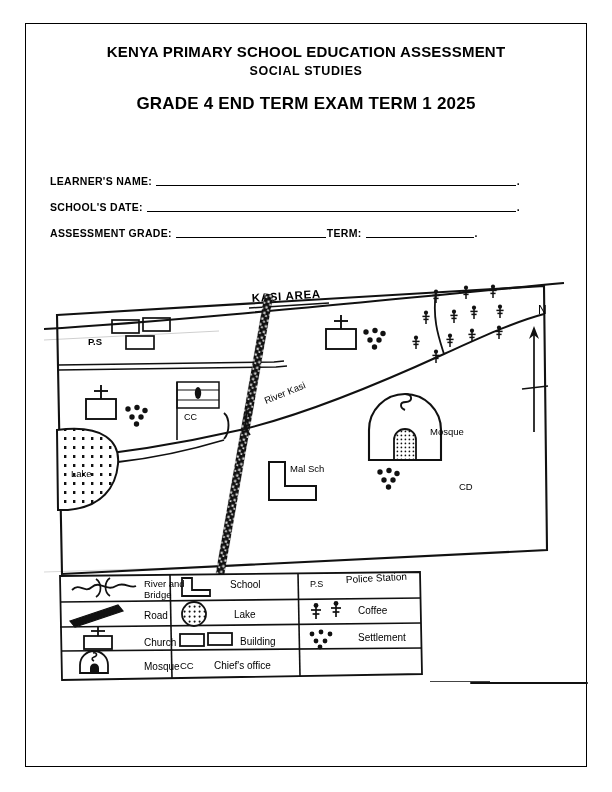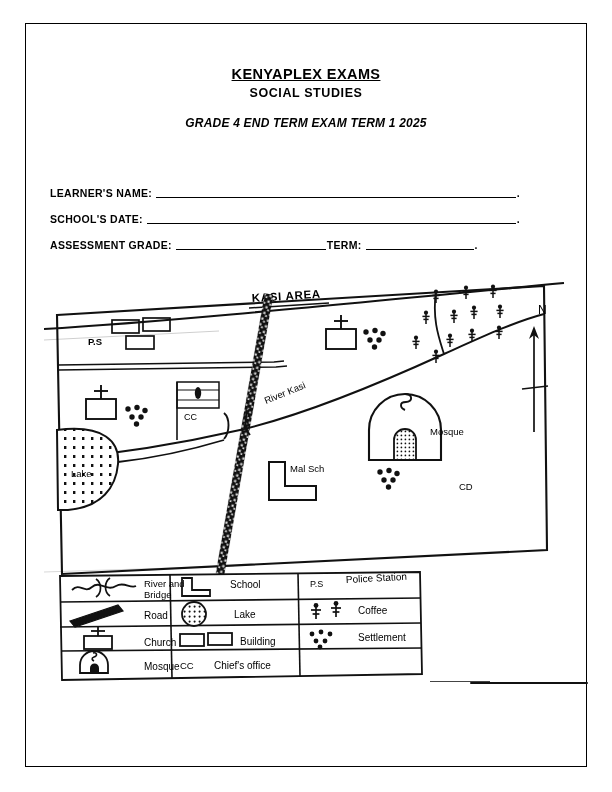--- a/index.html
+++ b/index.html
@@ -45,32 +45,31 @@
     letter-spacing: 0.2px;
     margin-top: 19px;
   }
   .title-3 {
     font-size: 12.5px;
     font-weight: bold;
     letter-spacing: 0.6px;
     margin-top: 4px;
   }
   .title-4 {
-    font-size: 12px;
+    font-size: 17px;
     font-weight: bold;
     letter-spacing: 0.2px;
     margin-top: 16px;
-    font-style: italic;
   }
 
   
   .fields {
     position: absolute;
     left: 50px;
-    top: 186px;
+    top: 174px;
     width: 470px;
   }
   .field-row {
     display: flex;
     align-items: flex-end;
     font-size: 10.5px;
     font-weight: bold;
     letter-spacing: 0.3px;
     margin-bottom: 13px;
     white-space: nowrap;
@@ -124,21 +123,21 @@
     background: #444;
   }
   text { font-family: "Liberation Sans", sans-serif; }
 </style>
 </head>
 <body>
 
 <div class="page-frame"></div>
 
 <div class="titles">
-  <div class="title-1">KENYAPLEX EXAMS</div>
+  <div class="title-2">KENYA PRIMARY SCHOOL EDUCATION ASSESSMENT</div>
   <div class="title-3">SOCIAL STUDIES</div>
   <div class="title-4">GRADE 4 END TERM EXAM TERM 1 2025</div>
 </div>
 
 <div class="fields">
   <div class="field-row">
     <span class="field-label">LEARNER'S NAME:</span>
     <span class="rule"></span>
     <span class="dot">.</span>
   </div>

